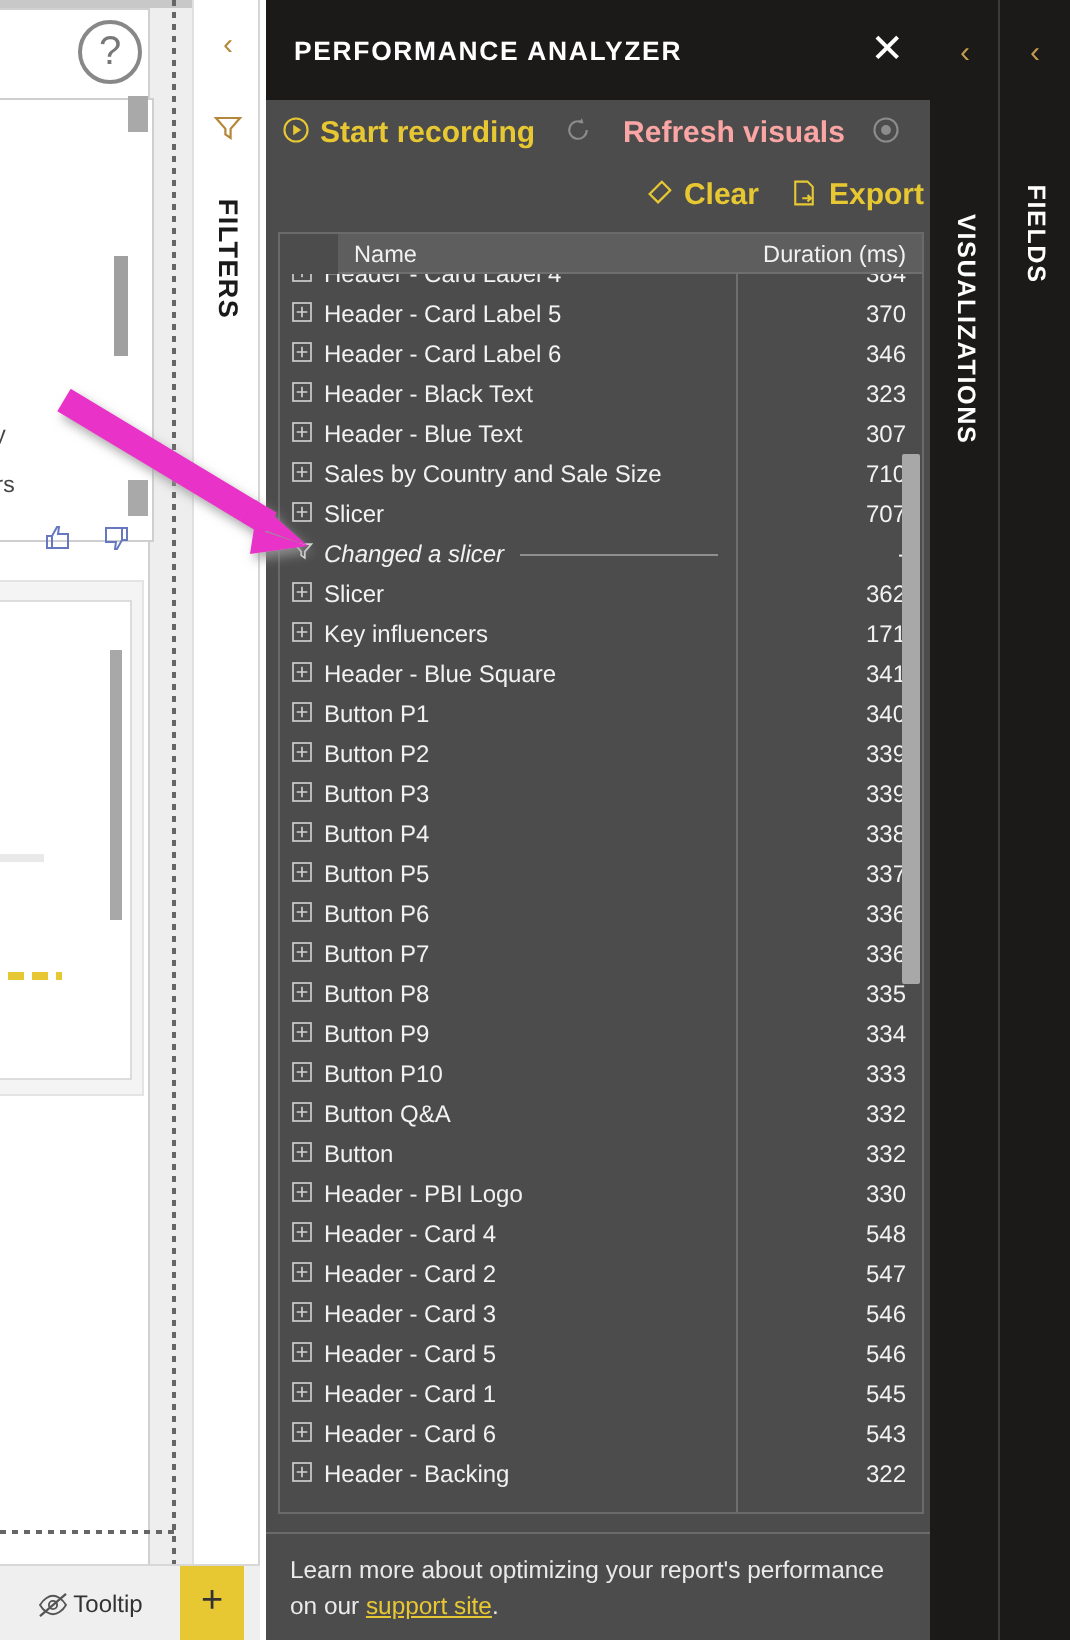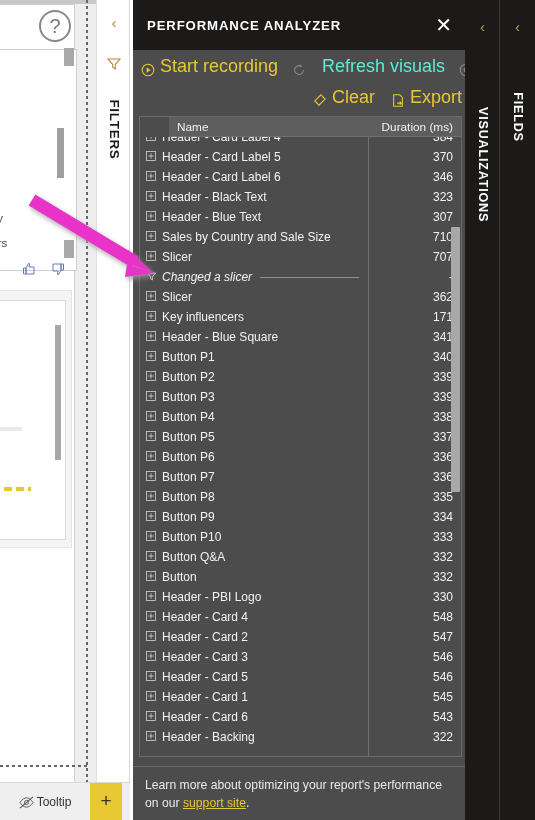--- a/index.html
+++ b/index.html
@@ -125,24 +125,24 @@
   }
   .pa-close {
     color: #ffffff; font-size: 20px; line-height: 1; cursor: pointer;
     padding: 2px 4px;
   }
   .pa-actions {
     height: 32px; display: flex; align-items: center;
     padding-left: 8px; gap: 14px; background: #4c4c4c;
   }
   .act {
-    display: flex; align-items: flex-end; gap: 5px;
-    font-size: 18px; color: #e8c832; white-space: nowrap;
-  }
-  .act.disabled { color: #5eead4; gap: 16px; }
+    display: flex; align-items: flex-start; gap: 5px;
+    font-size: 15px; color: #e8c832; white-space: nowrap; font-weight: bold;
+  }
+  .act.disabled { color: #fca5a5; gap: 16px; }
   .pa-actions2 {
     height: 30px; display: flex; align-items: center; justify-content: flex-end;
     gap: 16px; padding-right: 6px; background: #4c4c4c; margin-left: 48px;
   }
 
   .grid-wrap {
     position: relative; margin: 4px 6px 0 6px;
     border: 1px solid #6a6a6a; background: #4c4c4c;
     height: 641px; overflow: hidden;
   }

